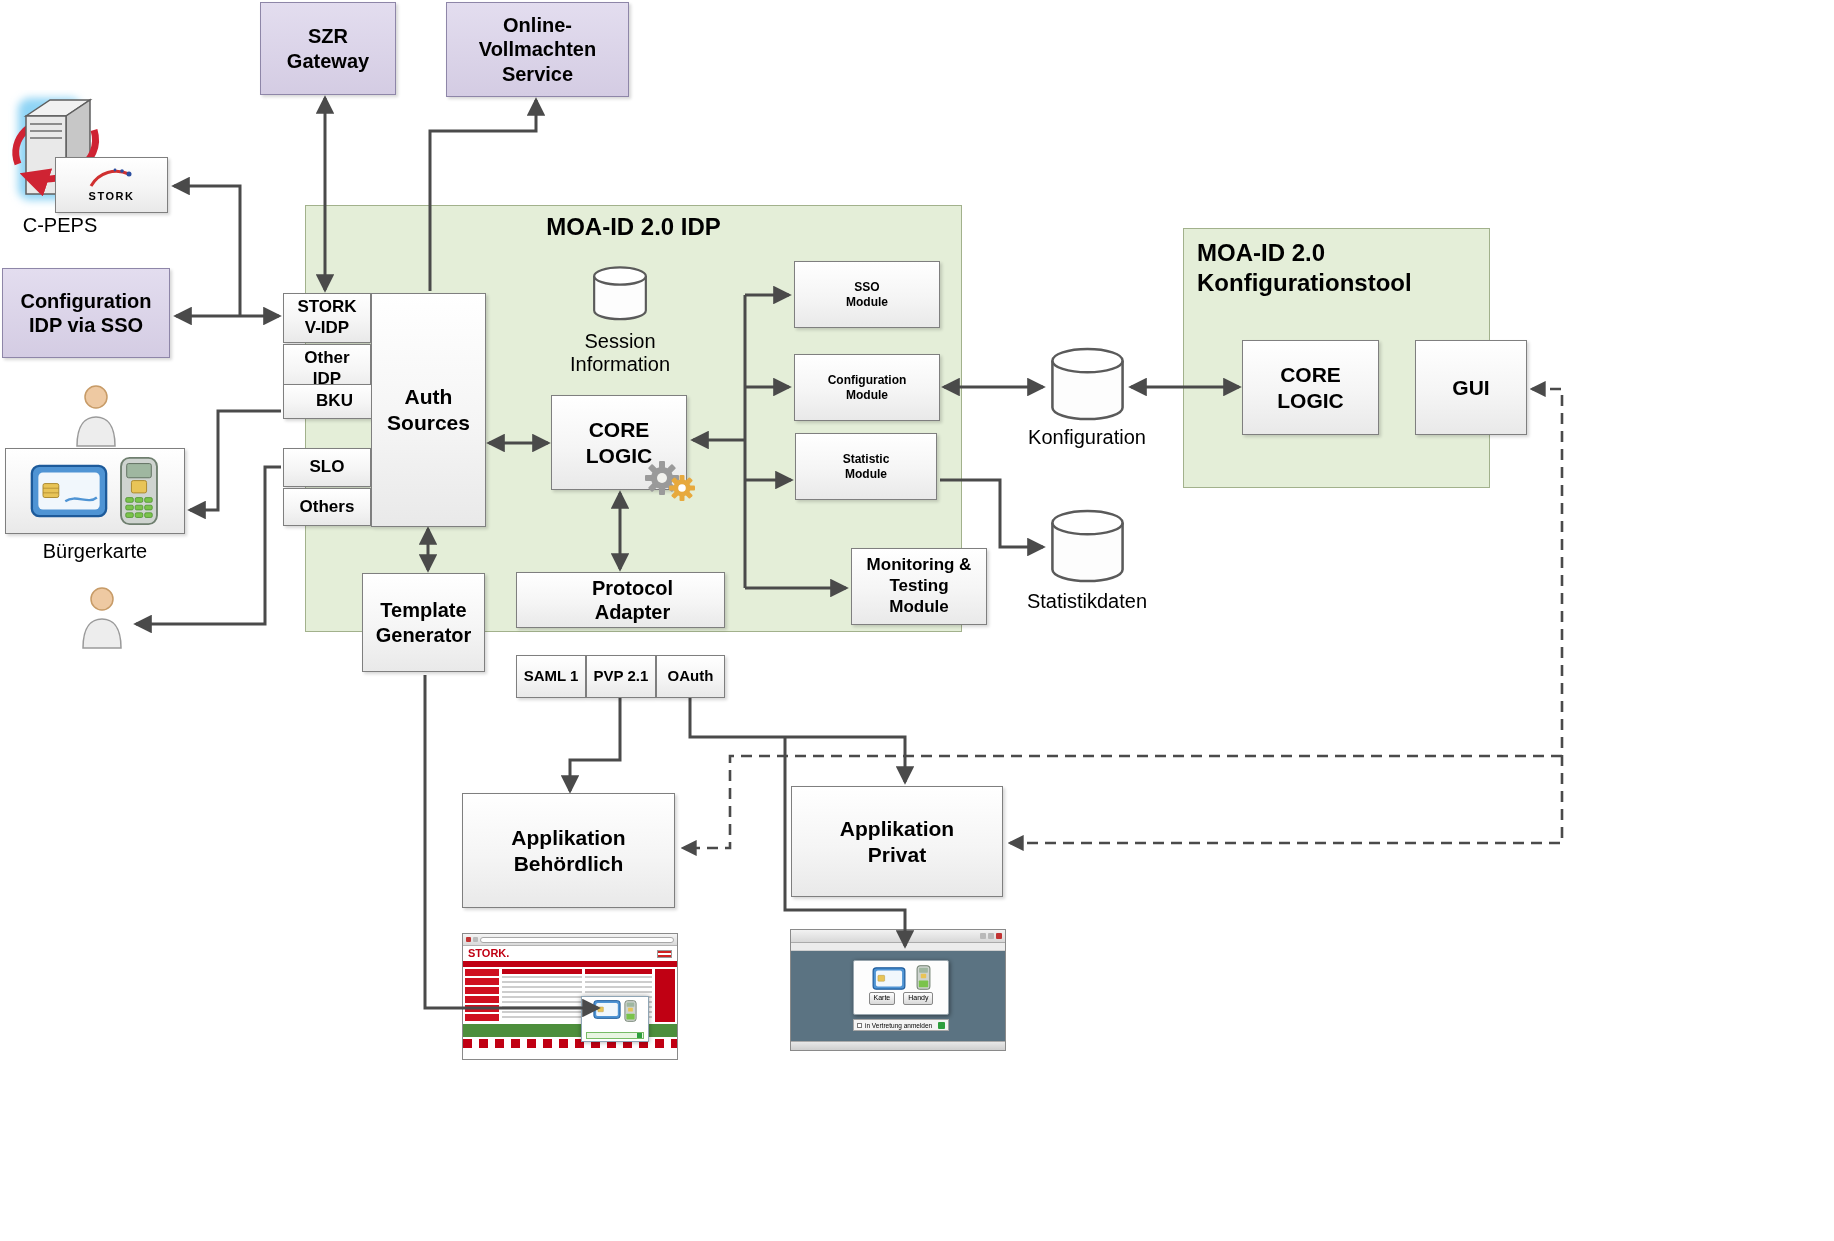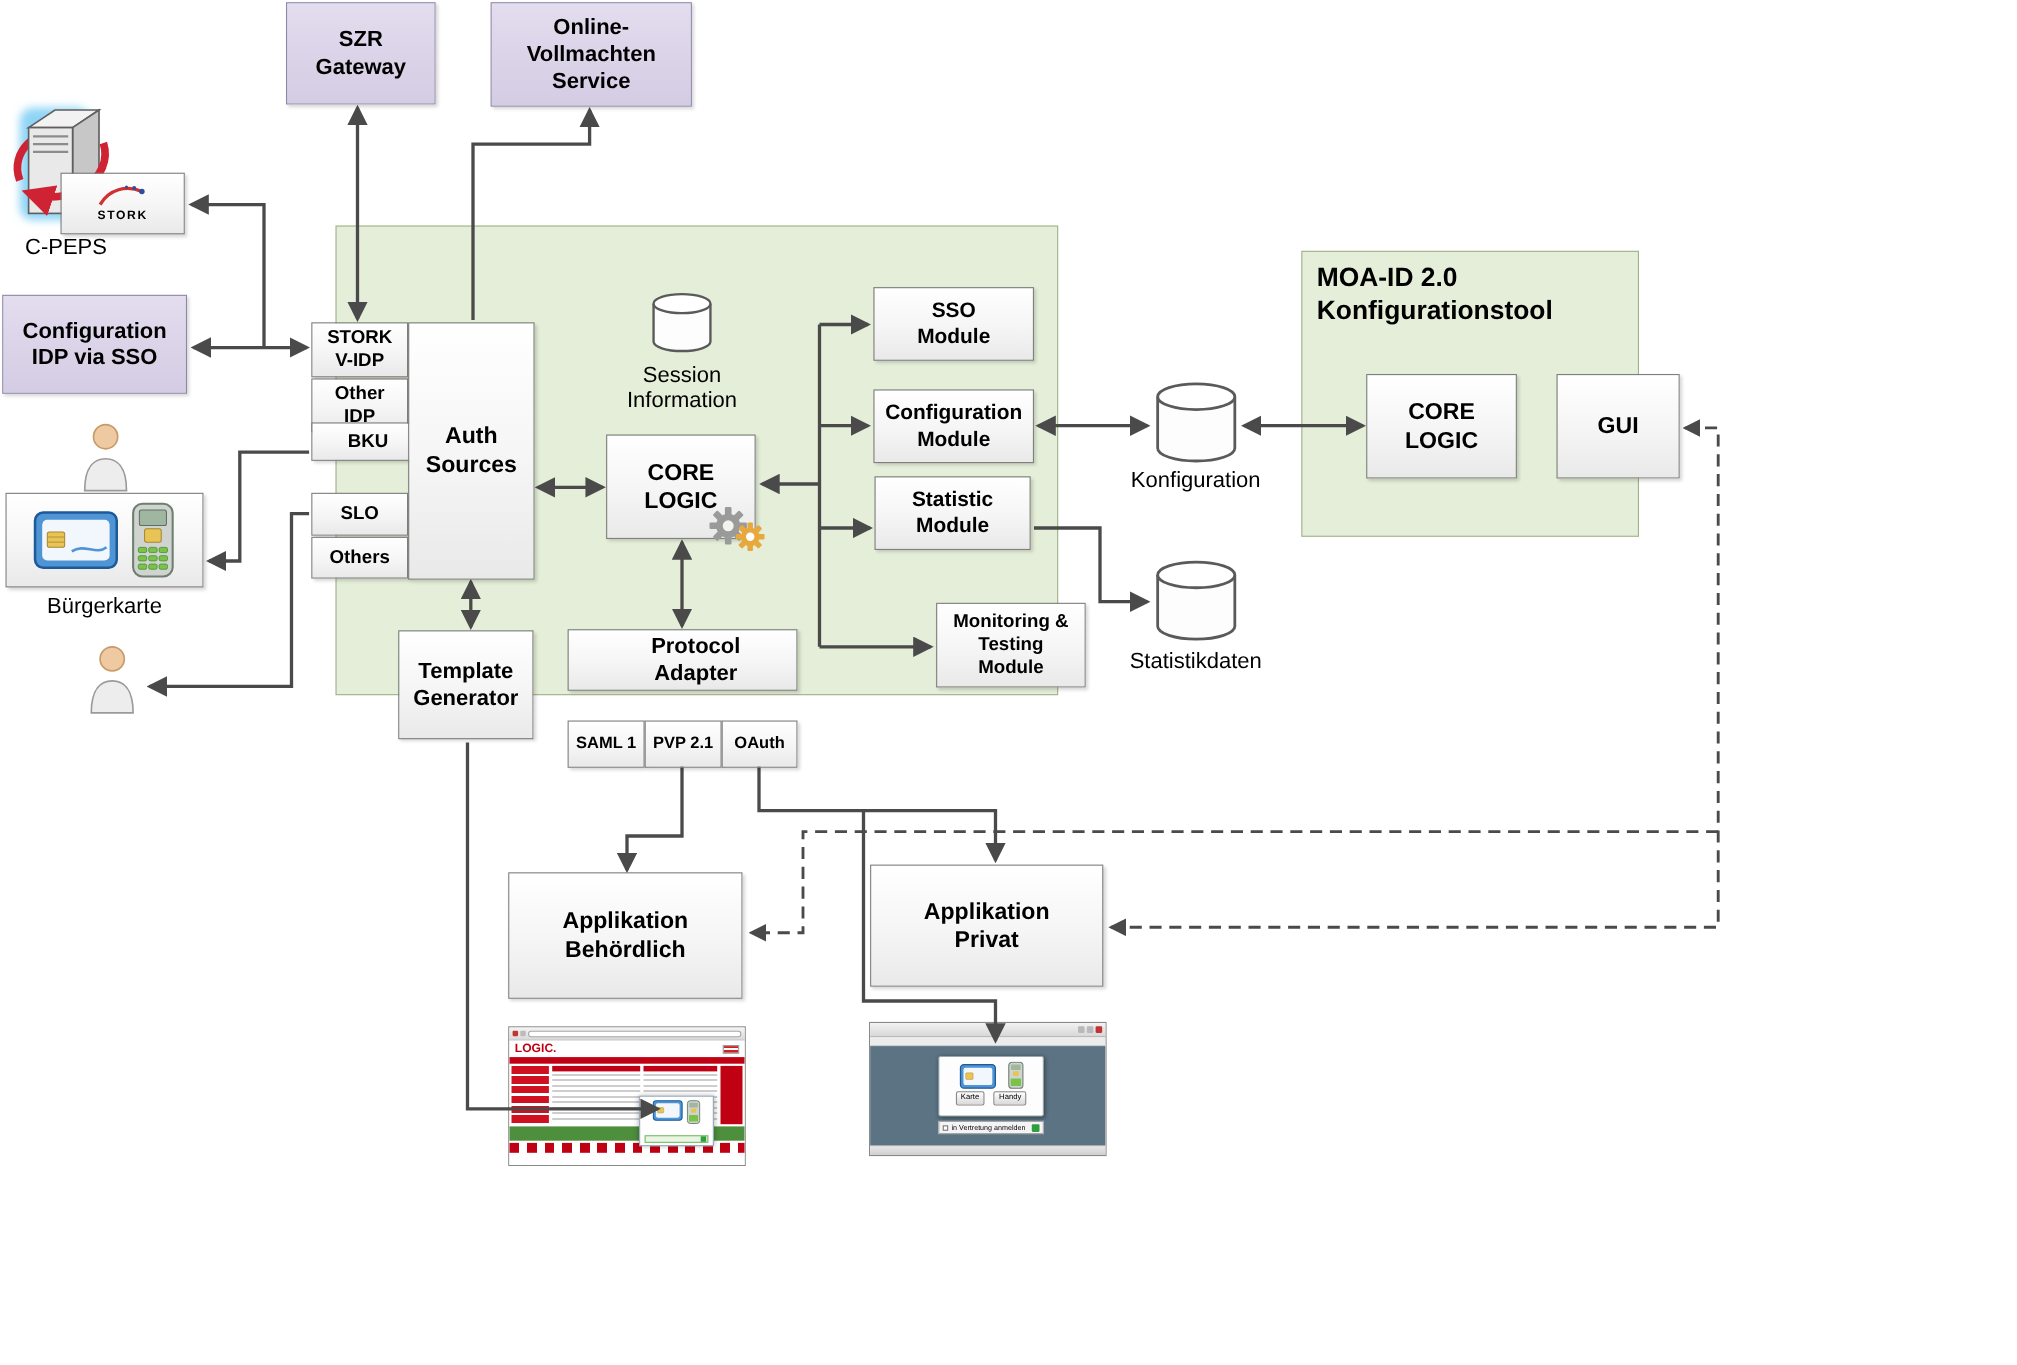--- a/index.html
+++ b/index.html
@@ -8,21 +8,21 @@
 
   .gbox { position: absolute; background: #e4eed8; border: 1.4px solid #a2b18c; z-index: 0; }
   .title { position: absolute; font-weight: bold; font-size: 24px; z-index: 1; white-space: pre-line; line-height: 1.25; }
 
   .node { position: absolute; display: flex; align-items: center; justify-content: center;
           text-align: center; white-space: pre-line; z-index: 2; line-height: 1.22; }
   .wbox { background: linear-gradient(180deg, #ffffff 0%, #f5f5f5 55%, #e9e9e9 100%);
           border: 1.6px solid #7f7f7f; box-shadow: 2px 2px 3px rgba(0,0,0,.16); font-weight: bold; }
   .pbox { background: linear-gradient(180deg, #e3ddef, #d4cce3);
           border: 1.6px solid #8e86a8; box-shadow: 2px 2px 3px rgba(0,0,0,.16); font-weight: bold; }
-  .fs15 { font-size: 15px; margin-top: 27px; } .fs17 { font-size: 17px; } .fs19 { font-size: 19px; }
+  .fs15 { font-size: 15px; margin-top: 27px; } .fs17 { font-size: 17px; } .fs19 { font-size: 12px; }
   .fs20 { font-size: 20px; } .fs21 { font-size: 21px; }
 
   .plain { position: absolute; font-size: 20px; text-align: center; z-index: 2; white-space: pre-line; }
   .deco  { position: absolute; z-index: 2; }
   svg.layer { position: absolute; left: 0; top: 0; z-index: 1; pointer-events: none; }
   .ln   { stroke: #4a4a4a; stroke-width: 3; fill: none; }
   .dash { stroke: #4a4a4a; stroke-width: 2.6; fill: none; stroke-dasharray: 11 7; }
 
   .gears { position: absolute; right: -12px; bottom: -14px; }
 
@@ -79,20 +79,21 @@
   .dlg-cb { width: 5px; height: 5px; border: 1px solid #777; background: #fff; flex: none; }
   .dlg-go { margin-left: auto; width: 7px; height: 7px; background: #2e9e3e; border-radius: 1px; flex: none; }
   .dlg-status { height: 9px; background: linear-gradient(#e8e8e8, #cfcfcf); border-top: 1px solid #aaa; }
 </style>
 </head>
 <body>
 
 <div class="canvas">
 
   <div class="gbox" style="left:305px;top:205px;width:657px;height:427px;"></div>
+  <div class="title" style="left:305px;top:212px;width:657px;text-align:center;">MOA-ID 2.0 IDP</div>
 
   <div class="gbox" style="left:1183px;top:228px;width:307px;height:260px;"></div>
   <div class="title" style="left:1197px;top:238px;width:290px;text-align:left;">MOA-ID 2.0
 Konfigurationstool</div>
 
   <svg class="layer" width="1834" height="1241" viewBox="0 0 1834 1241">
     <defs>
       <marker id="mE" viewBox="0 0 10 10" markerWidth="6.2" markerHeight="6.2" refX="8.5" refY="5" orient="auto">
         <path d="M0,0 L10,5 L0,10 z" fill="#4a4a4a"></path>
       </marker>
@@ -322,21 +323,21 @@
 Privat</div>
 
   <div class="shot" style="left:462px;top:933px;width:216px;height:127px;">
     <div class="hs-chrome">
       <span class="hs-dot r"></span>
         <span class="hs-dot"></span>
         <span class="hs-addr"></span>
     </div>
     <div class="hs-page">
       <div class="hs-top">
-        <span class="hs-logo">LOGIC.</span>
+        <span class="hs-logo">STORK.</span>
         <span class="hs-flag"></span>
       </div>
       <div class="hs-redbar"></div>
       <div class="hs-cols">
         <div class="hs-left"></div>
         <div class="hs-mid">
             <div class="hs-mid-h"></div>
             <div class="hs-lines"></div>
           </div>
         <div class="hs-mid2">

